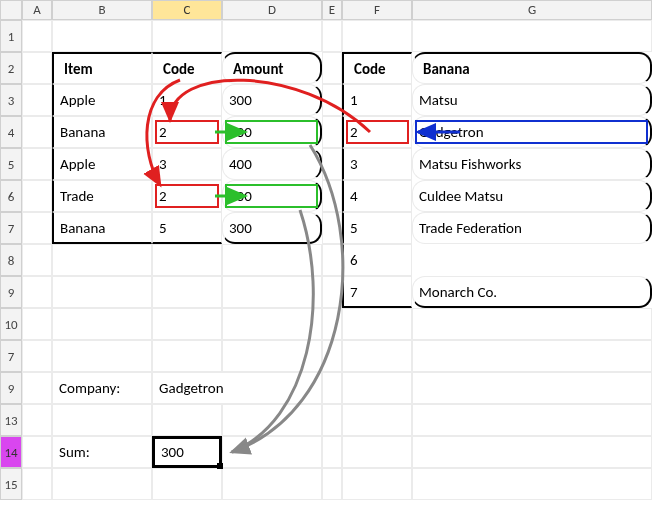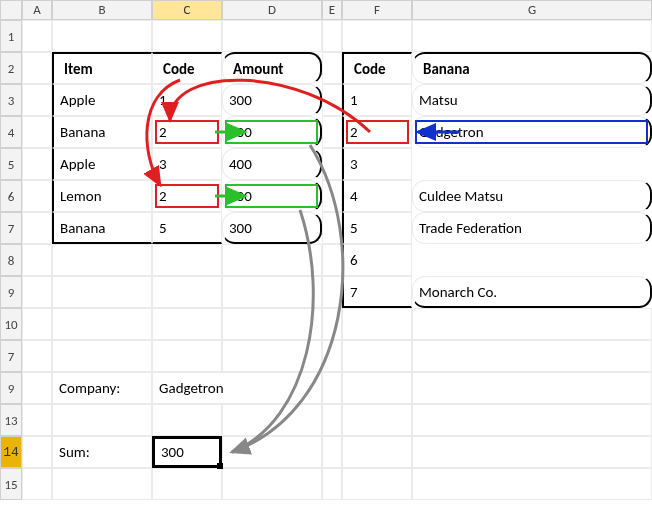--- a/index.html
+++ b/index.html
@@ -48,23 +48,22 @@
     box-sizing: border-box;
     text-align: center;
     font-size: 13px;
     color: #444;
     background: #f3f3f3;
     display: flex;
     align-items: center;
     justify-content: center;
   }
   .row-header.active {
-    background: #eab308;
+    background: #d946ef;
     color: #333;
-    font-family: Liberation Mono, monospace;
   }
   .cell {
     border: 1px solid #ebebeb;
     box-sizing: border-box;
     padding: 0 6px;
     display: flex;
     align-items: center;
   }
   
   .cA { width: 30px; }
@@ -185,26 +184,27 @@
 </div>
 
 <div class="grid-row">
   <div class="row-header">5</div>
   <div class="cell cA"></div>
   <div class="cell cB b-l">Apple</div>
   <div class="cell cC">3</div>
   <div class="cell cD b-r">400</div>
   <div class="cell cE"></div>
   <div class="cell cF b-l">3</div>
+  <div class="cell cG b-r">Matsu Fishworks</div>
 </div>
 
 <div class="grid-row">
   <div class="row-header">6</div>
   <div class="cell cA"></div>
-  <div class="cell cB b-l">Lemon</div>
+  <div class="cell cB b-l">Trade</div>
   <div class="cell cC outline-red">2</div>
   <div class="cell cD b-r outline-green">100</div>
   <div class="cell cE"></div>
   <div class="cell cF b-l">4</div>
   <div class="cell cG b-r">Culdee Matsu</div>
 </div>
 
 <div class="grid-row">
   <div class="row-header">7</div>
   <div class="cell cA"></div>

